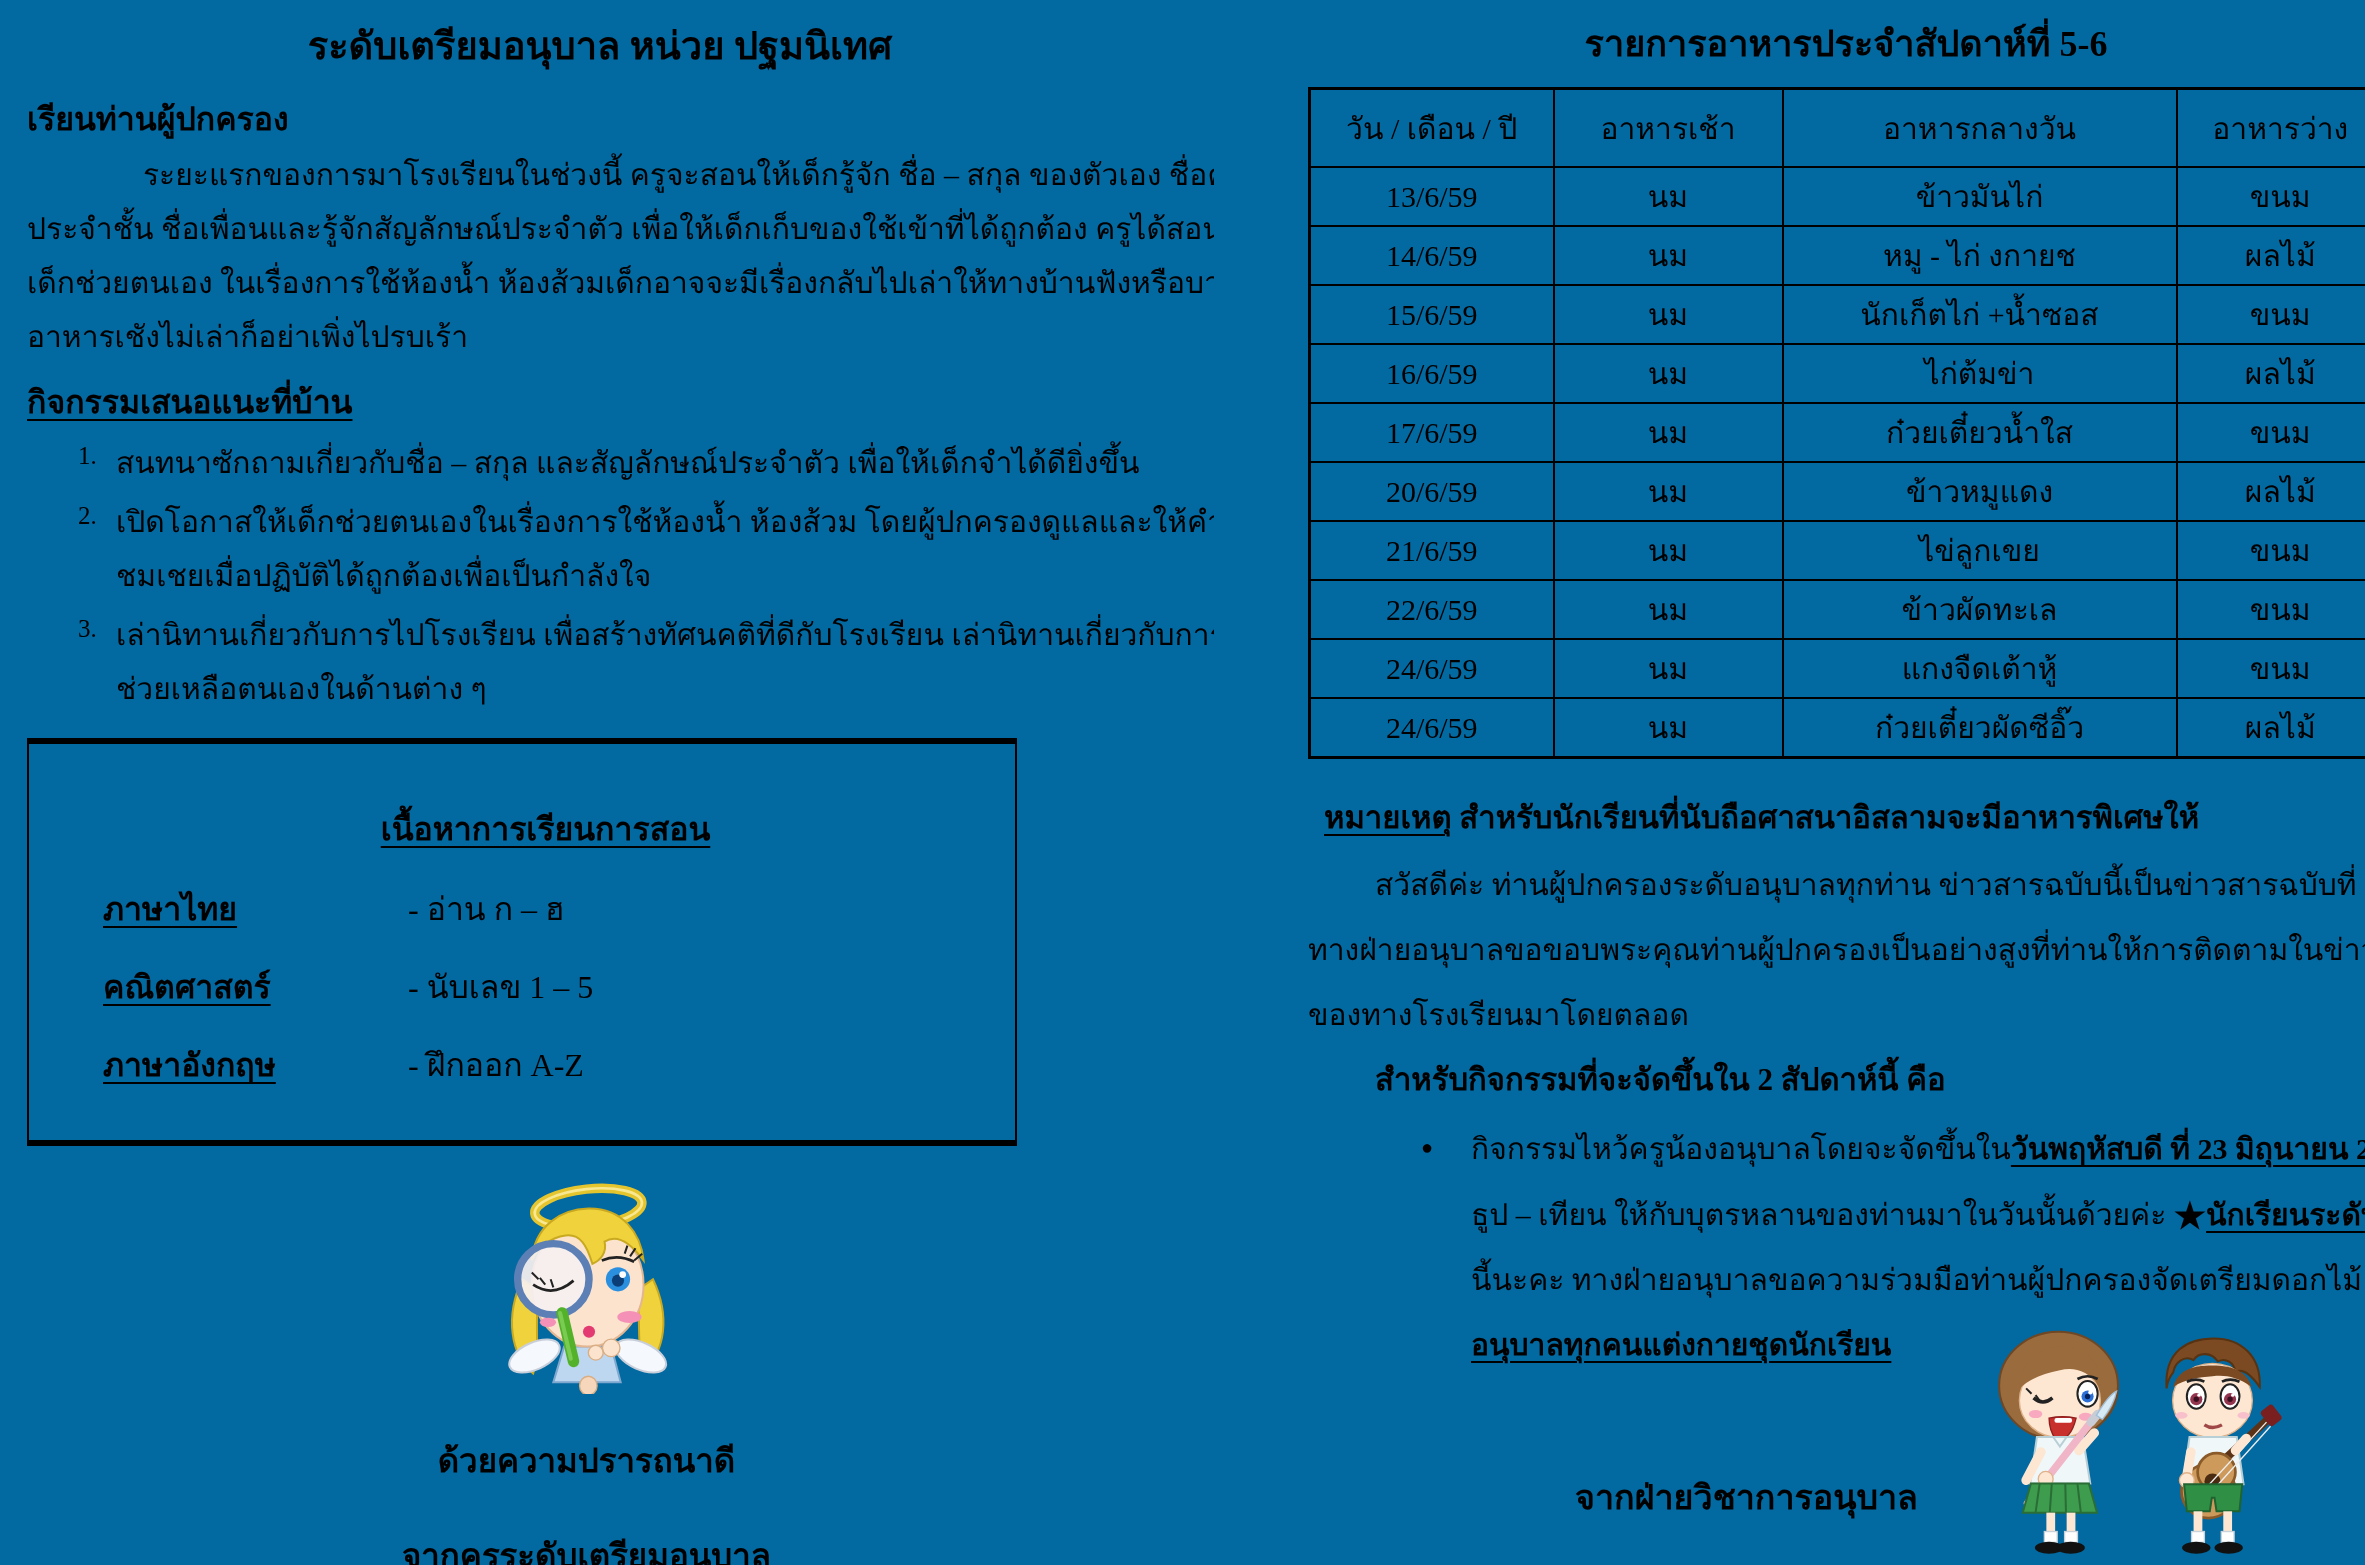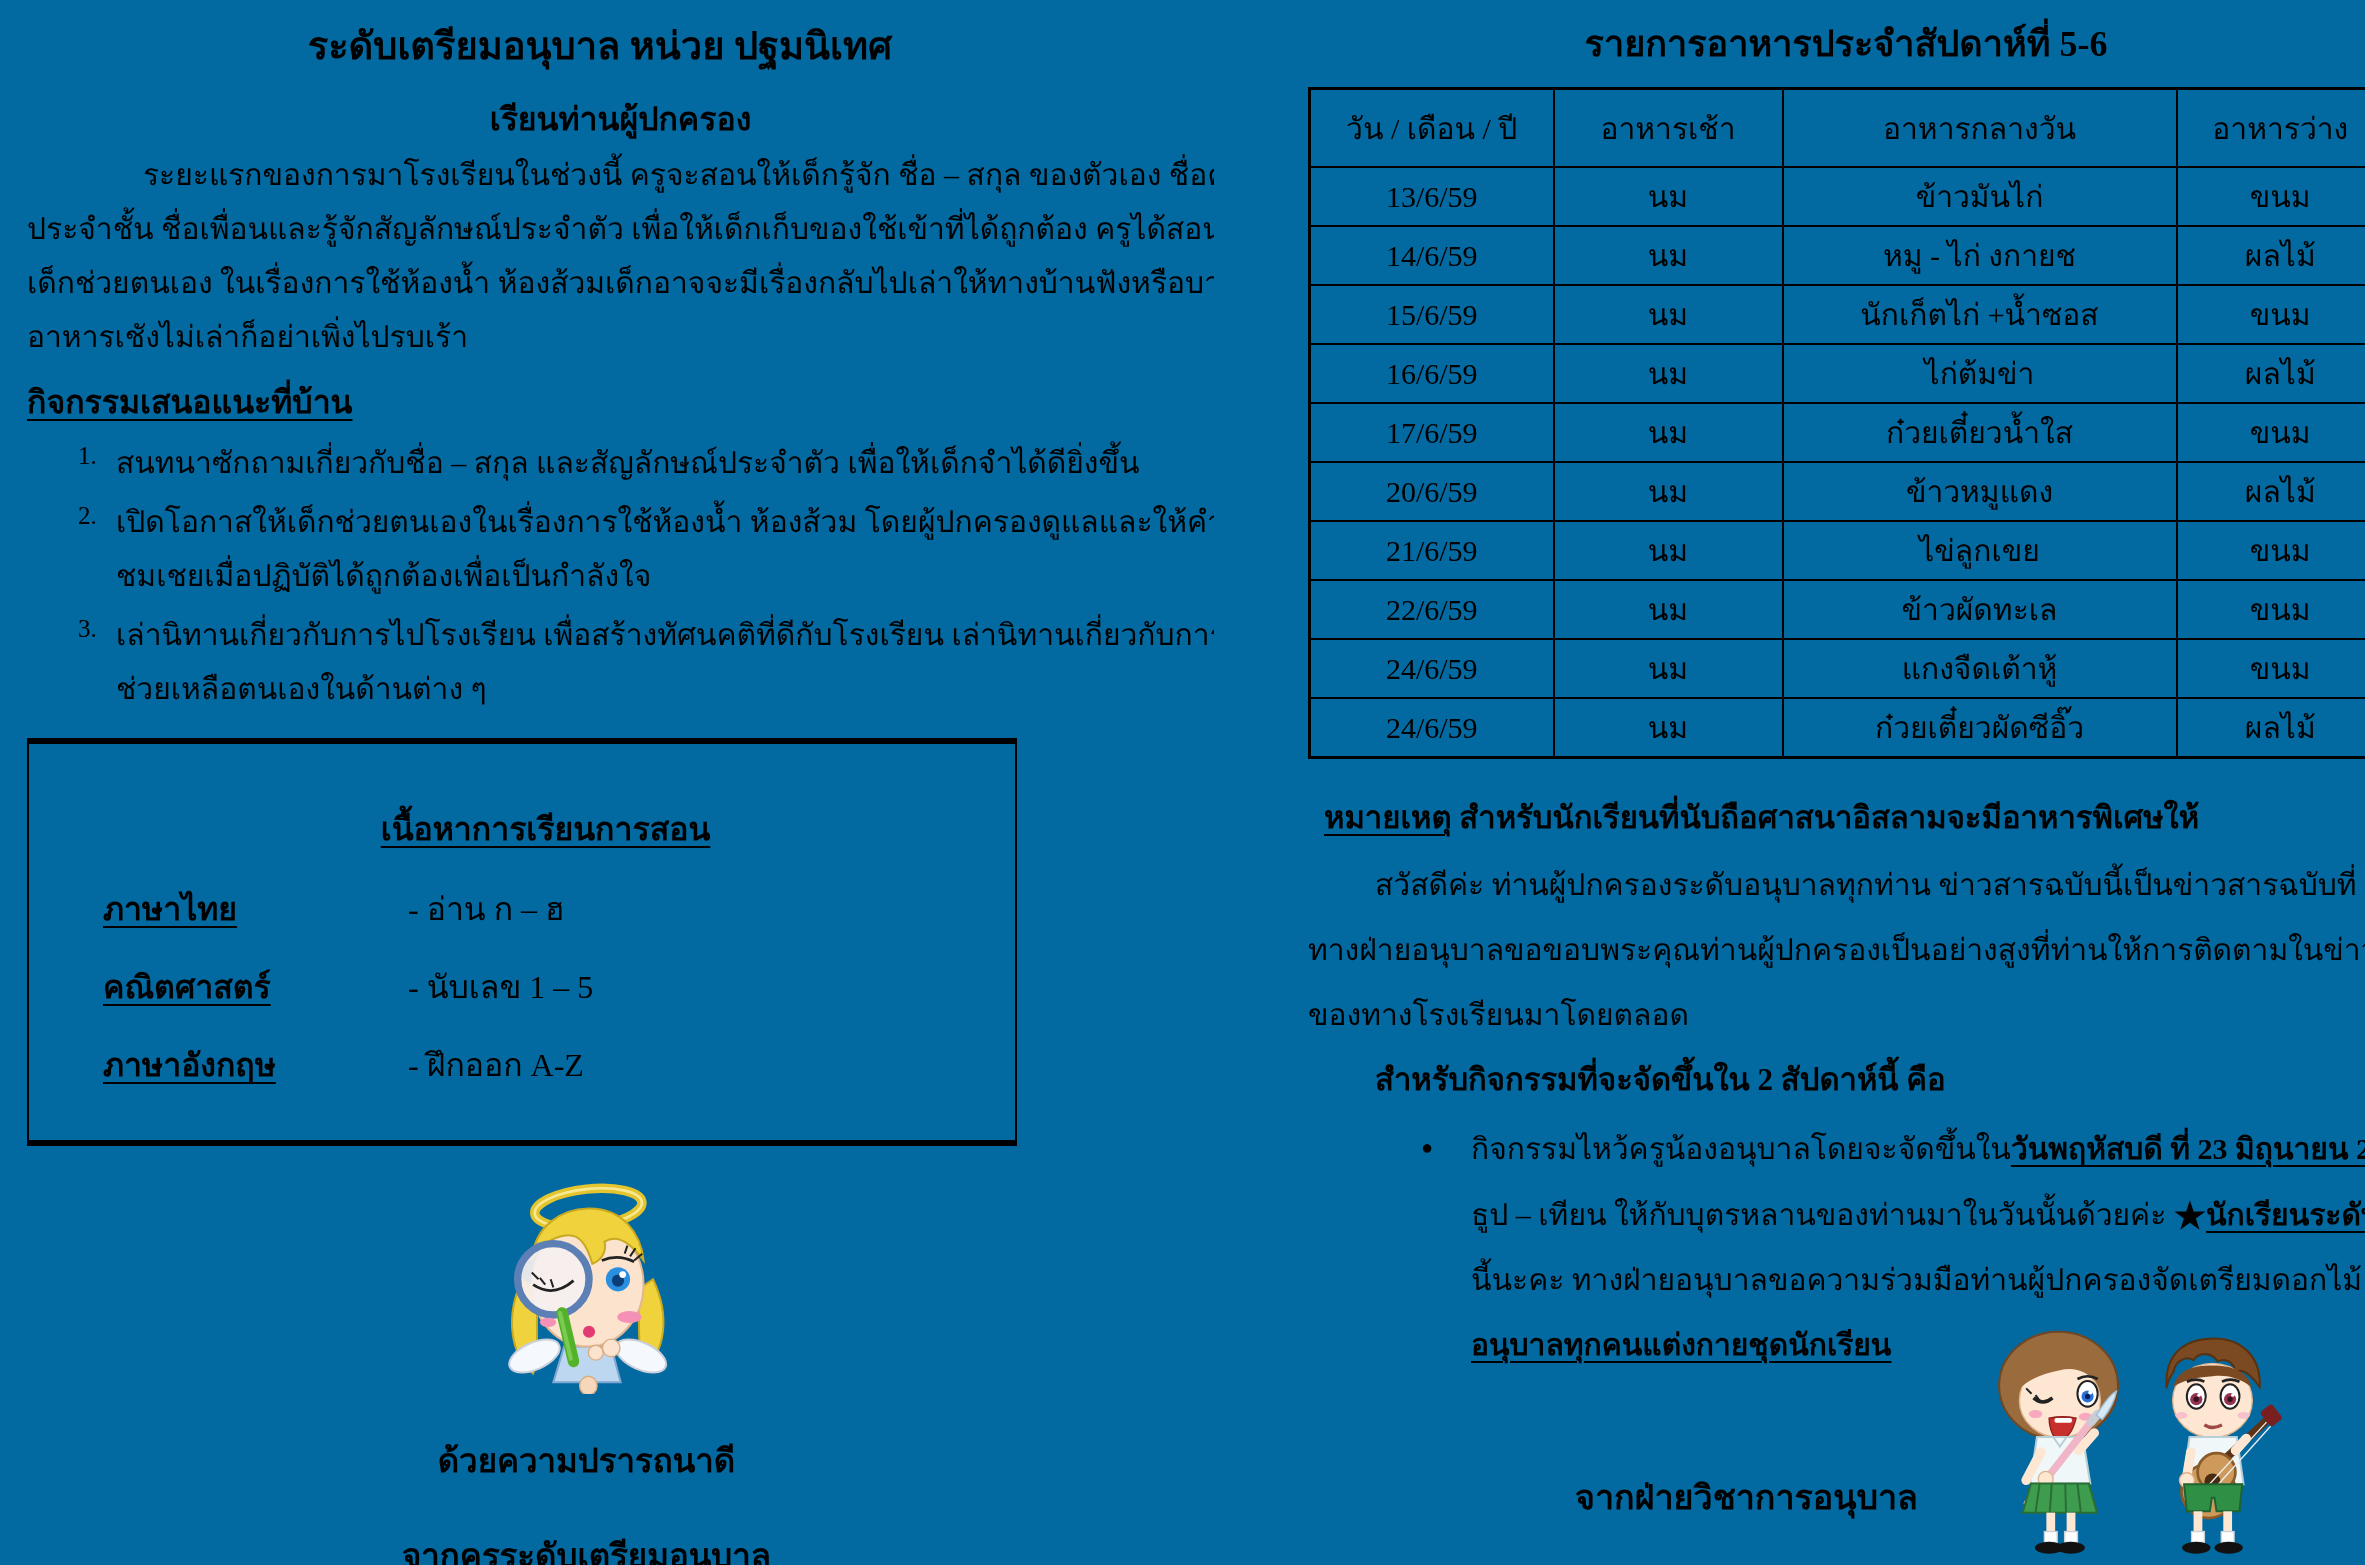--- a/index.html
+++ b/index.html
@@ -4,21 +4,21 @@
 <style>
   html,body{margin:0;padding:0;background:#888;}
   .page{
     position:relative;width:2366px;height:1565px;background:#0369a1;
     font-family:"Liberation Serif","DejaVu Serif",serif;color:#000;overflow:hidden;
   }
   .bu{font-weight:bold;text-decoration:underline;text-decoration-thickness:2px;text-underline-offset:6px;}
   
   .col-left{position:absolute;left:27px;top:15px;width:1187px;height:1550px;overflow:hidden;}
   .page-title{font-size:38px;font-weight:bold;text-align:center;margin:0;width:1146px;white-space:nowrap;}
-  .salutation{font-size:32px;font-weight:bold;margin-top:23px;line-height:40px;white-space:nowrap;text-align:center;}
+  .salutation{font-size:32px;font-weight:bold;margin-top:23px;line-height:40px;white-space:nowrap;}
   .para .tline{font-size:30px;line-height:54px;white-space:nowrap;}
   .intro{margin-top:9.4px;}
   .intro .tline:first-child{text-indent:116px;}
   .section-heading{margin-top:10.8px;font-size:32px;line-height:55px;white-space:nowrap;}
   .activities{list-style:none;margin:4px 0 0 0;padding:0;}
   .activities li{position:relative;padding-left:89px;margin-top:5.4px;}
   .activities .num{position:absolute;left:51px;top:6.7px;font-size:25px;}
   .activities .tline{font-size:30px;line-height:54px;white-space:nowrap;}
   .content-box{
     margin-top:21.6px;width:885px;

